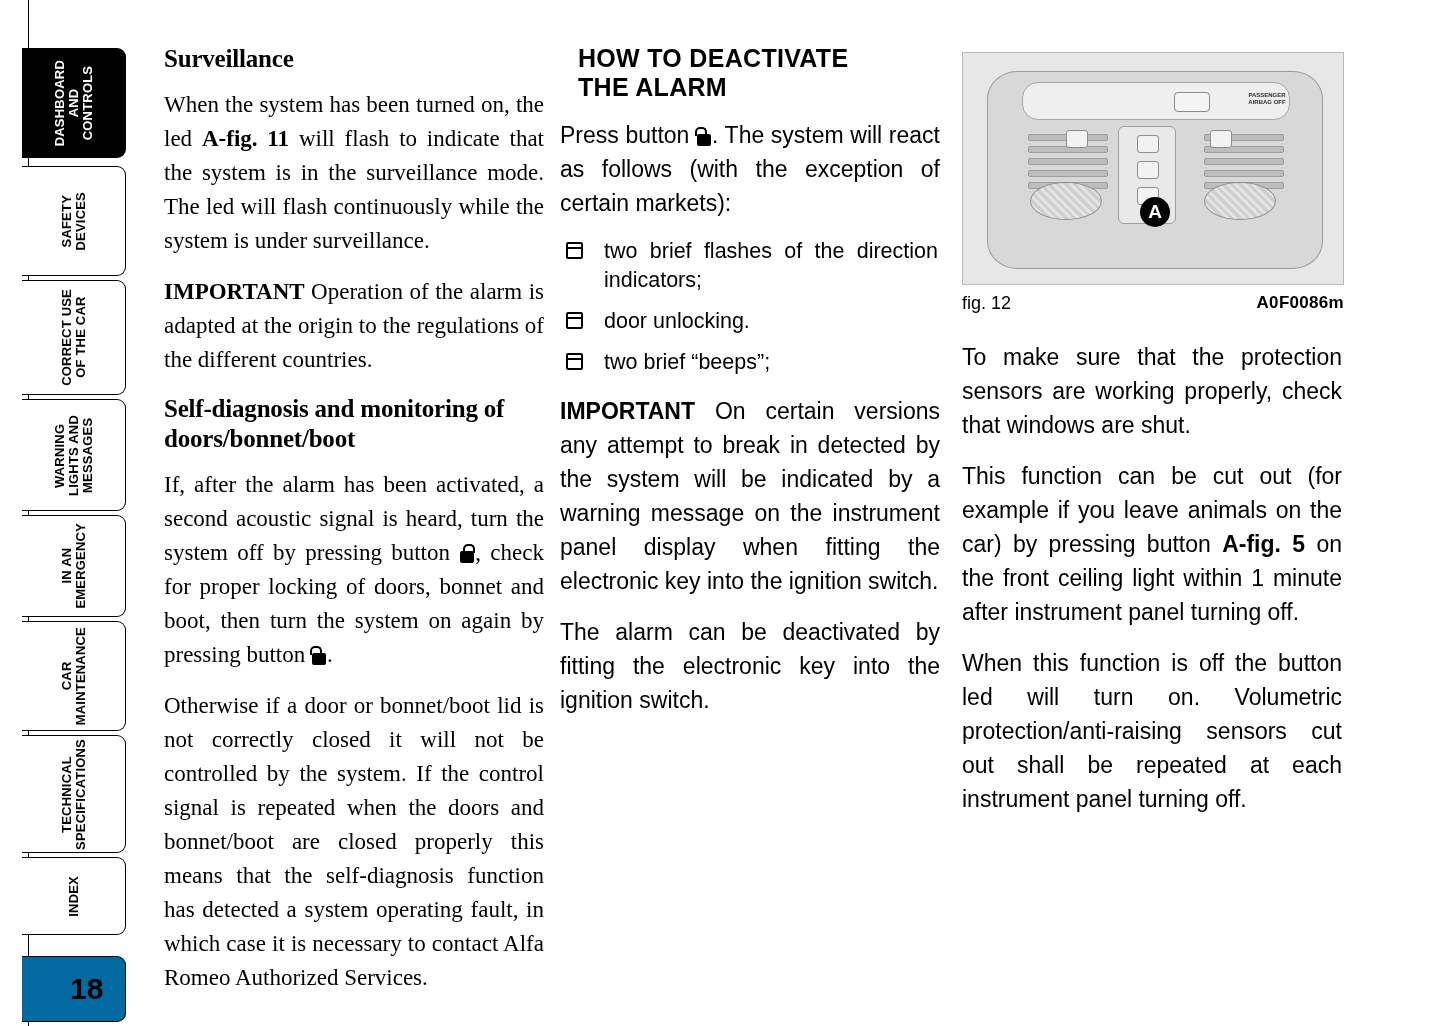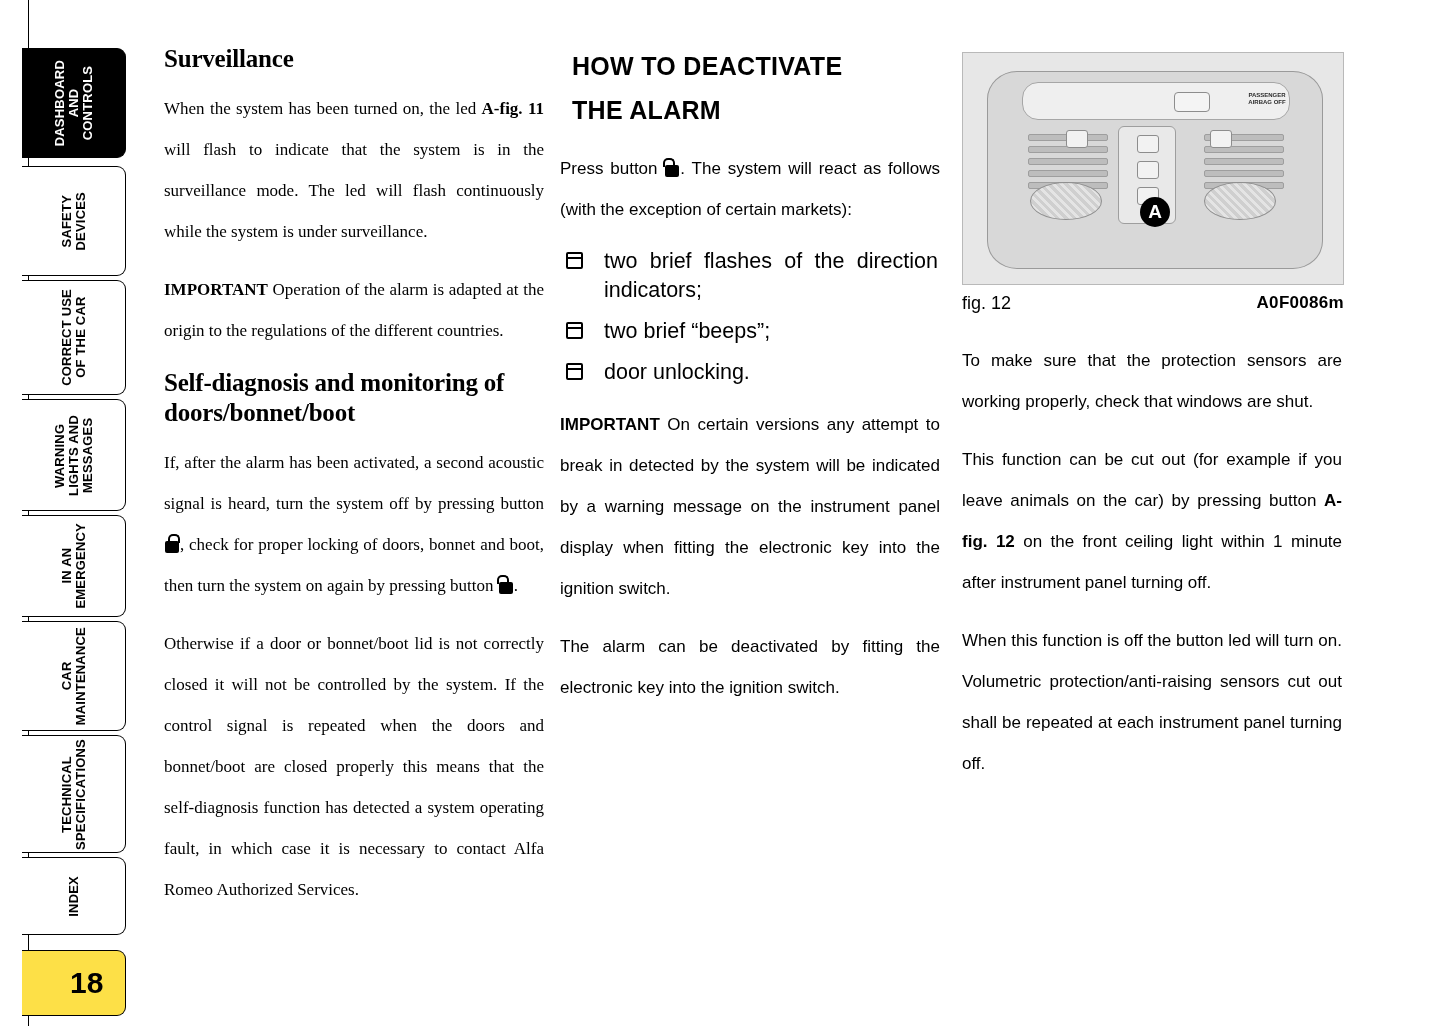--- a/index.html
+++ b/index.html
@@ -35,24 +35,24 @@
     font-weight:bold;
     font-size:13px;
     line-height:14px;
     letter-spacing:0.2px;
     text-align:center;
     white-space:pre-line;
     color:#000;
   }
   .tab.active .tab-label{color:#fff;}
   #page-number-box{
-    position:absolute;left:22px;bottom:10px;width:104px;height:66px;
+    position:absolute;left:22px;bottom:4px;width:104px;height:66px;
     border:1px solid #000;border-left:none;
     border-top-right-radius:9px;border-bottom-right-radius:9px;
-    background:#fde047;
+    background:#0369a1;
     display:flex;align-items:center;justify-content:flex-start;
     box-sizing:border-box;
   }
   #page-number-box .pg{
     font-size:30px;font-weight:bold;padding-left:48px;
   }
 
   
   #content{
     position:absolute;left:126px;top:0;width:1319px;height:1026px;
@@ -62,25 +62,25 @@
   }
   #col1{left:38px;width:380px;font-family:Liberation Serif, serif;}
   #col2{left:434px;width:380px;}
   #col3{left:836px;width:380px;}
 
   h2.head{
     font-size:25px;font-weight:bold;margin:0 0 14px 0;line-height:30px;
     letter-spacing:-0.2px;
   }
   h2.caps{
-    font-size:25px;font-weight:bold;margin:0 0 16px 12px;line-height:44px;
+    font-size:25px;font-weight:bold;margin:0 0 16px 18px;line-height:29px;
     letter-spacing:0.3px;text-transform:uppercase;
   }
   p.body{
-    font-size:17px;line-height:41px;margin:0 0 17px 0;
+    font-size:23px;line-height:34px;margin:0 0 17px 0;
     text-align:justify;
     hyphens:auto;
   }
   p.body b{font-weight:bold;}
   .imp{font-weight:bold;margin-top:38px;}
   .bullets{margin:0 2px 17px 0;padding:0;list-style:none;}
   .bullets li{
     font-size:21.5px;line-height:29px;margin:0 0 12px 0;
     padding-left:44px;position:relative;text-align:justify;
   }
@@ -221,22 +221,22 @@
   </div>
 
   <div class="col" id="col2">
     <h2 class="caps" style="white-space:pre-line;">HOW TO DEACTIVATE
 THE ALARM</h2>
 
     <p class="body"><span>Press button </span><span class="lockicon open"><span class="shackle"></span><span class="bodyb"></span></span><span>. The system will react as follows (with the exception of certain markets):</span></p>
 
     <ul class="bullets">
       <li><span class="bsq"></span><span>two brief flashes of the direction indicators;</span></li>
+      <li><span class="bsq"></span><span>door unlocking.</span></li>
       <li><span class="bsq"></span><span>two brief “beeps”;</span></li>
-      <li><span class="bsq"></span><span>door unlocking.</span></li>
     </ul>
 
     <p class="body"><span class="imp">IMPORTANT</span><span> On certain versions any attempt to break in detected by the system will be indicated by a warning message on the instrument panel display when fitting the electronic key into the ignition switch.</span></p>
 
     <p class="body">The alarm can be deactivated by fitting the electronic key into the ignition switch.</p>
   </div>
 
   <div id="figure-box">
     <div class="panel">
       <div class="panel-inner"></div>
@@ -277,18 +277,18 @@
 
   <div class="fig-caption-row">
     <span>fig. 12</span>
     <span class="fig-code">A0F0086m</span>
   </div>
 
   <div class="col" id="col3" style="top:340px;">
 
     <p class="body">To make sure that the protection sensors are working properly, check that windows are shut.</p>
 
-    <p class="body"><span>This function can be cut out (for example if you leave animals on the car) by pressing button </span><b>A-fig. 12</b><span> on the front ceiling light within 1 minute after instrument panel turning off.</span></p>
+    <p class="body"><span>This function can be cut out (for example if you leave animals on the car) by pressing button </span><b>A-fig. 5</b><span> on the front ceiling light within 1 minute after instrument panel turning off.</span></p>
 
     <p class="body">When this function is off the button led will turn on. Volumetric protection/anti-raising sensors cut out shall be repeated at each instrument panel turning off.</p>
   </div>
 
 </div>
 
 </body></html>

